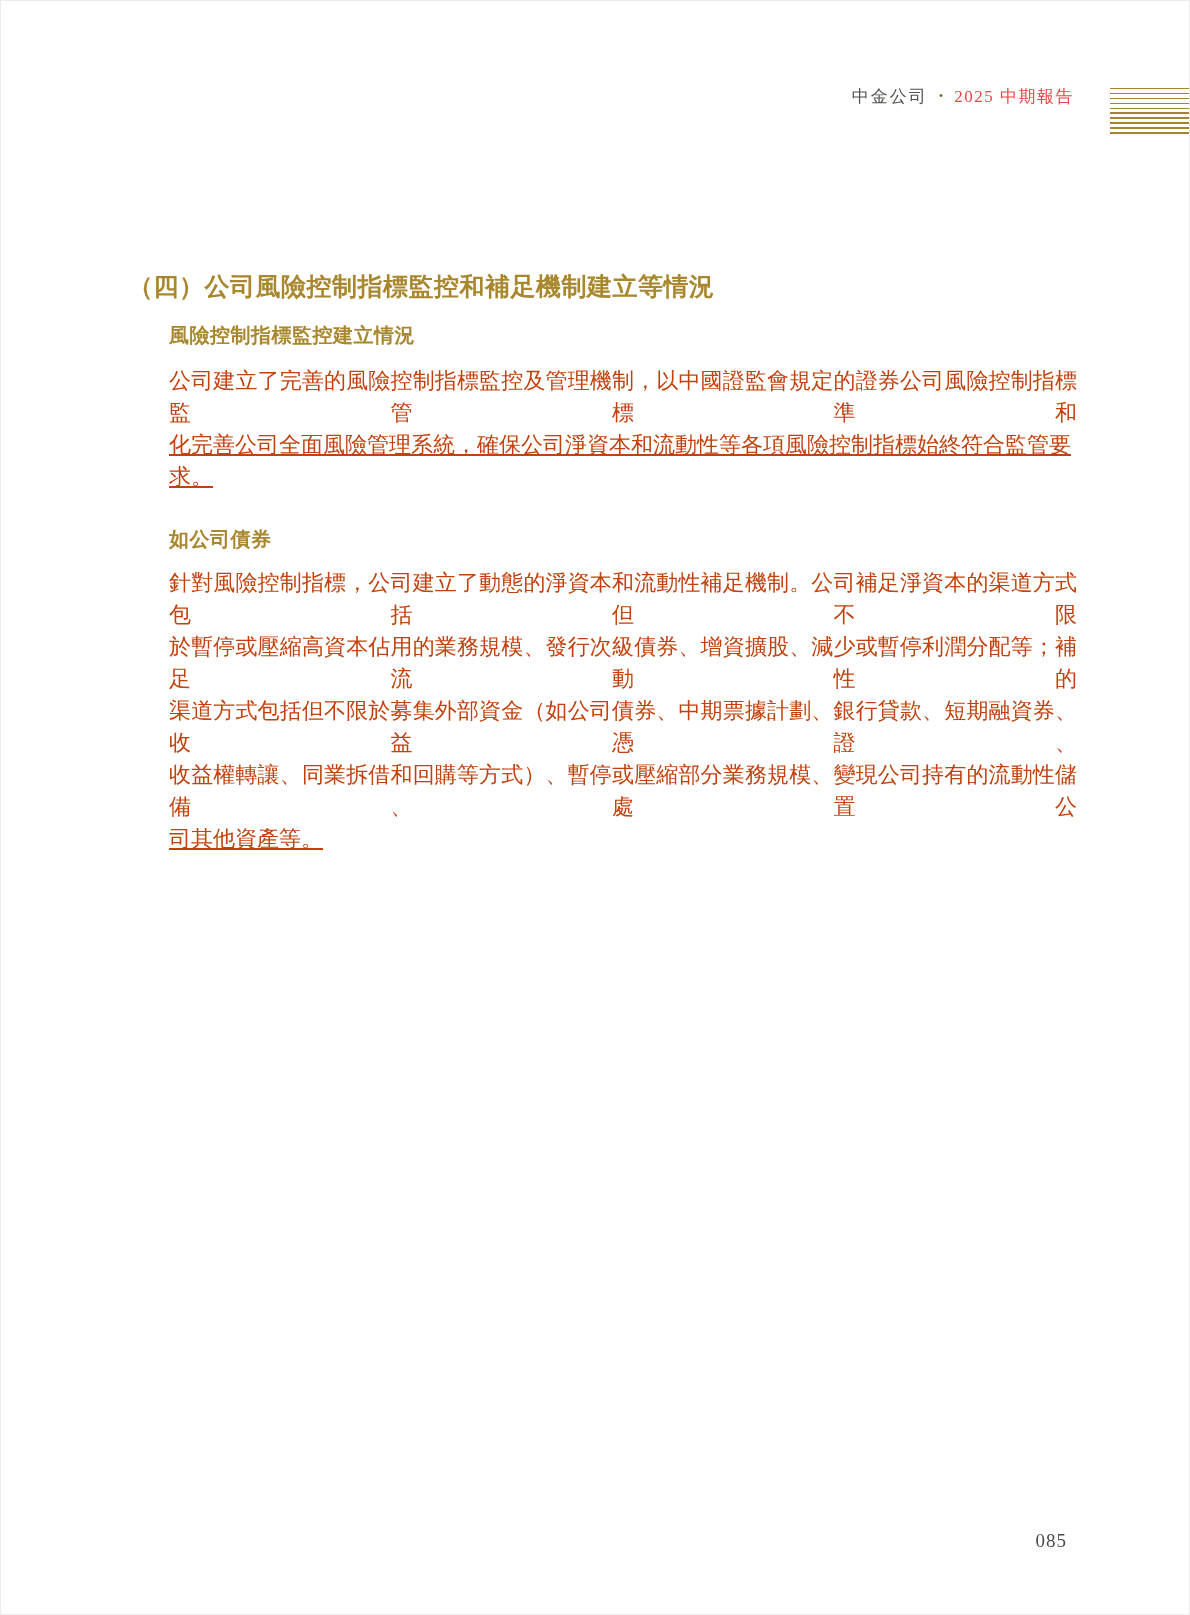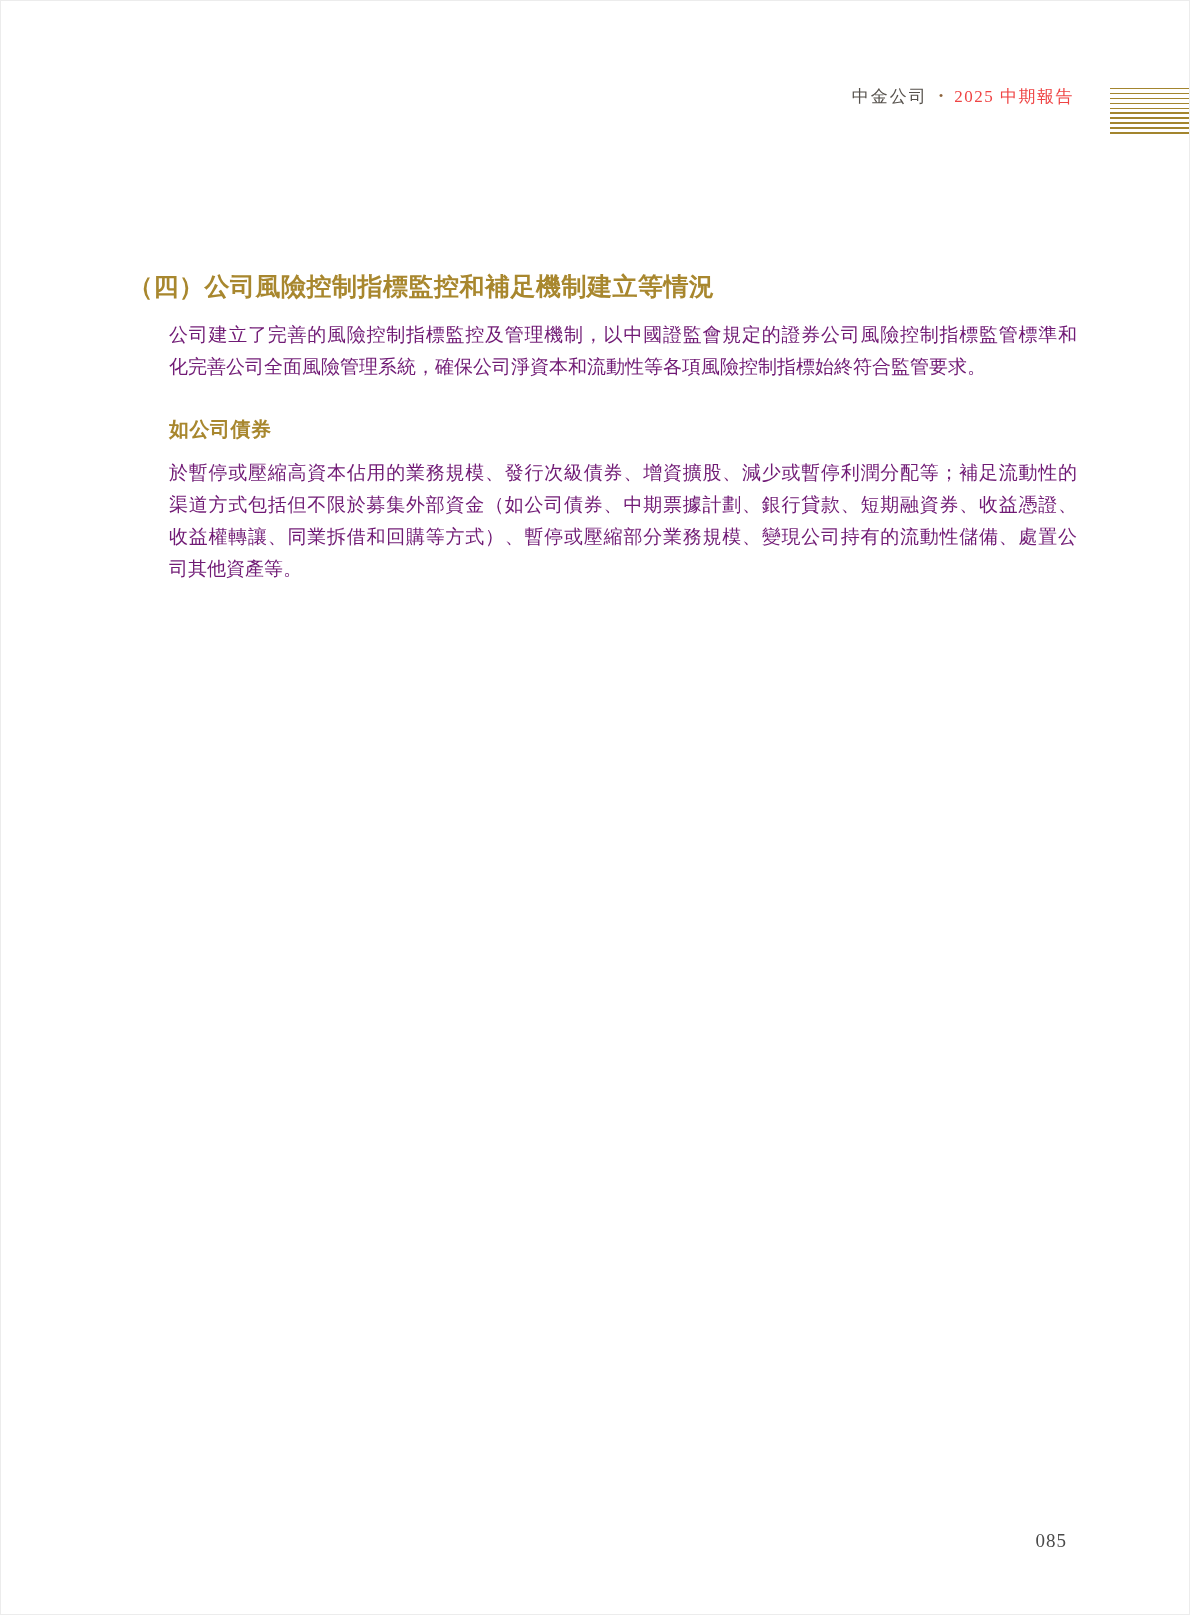--- a/index.html
+++ b/index.html
@@ -59,32 +59,33 @@
     margin: 18px 0 0 41px;
     font-size: 20px; font-weight: bold;
     line-height: 28px;
     color: #a8872e;
     letter-spacing: 0.5px;
   }
   .sub-heading.second { margin-top: 32px; }
   .para {
     margin: 16px 4px 0 41px;
     width: 908px;
-    font-size: 19px;
+    font-size: 22px;
     line-height: 32px;
-    color: #701a75;
+    color: #c2410c;
   }
   .para.second { margin-top: 14px; }
   .para .jline {
     text-align: justify;
     text-align-last: justify;
     width: 100%;
   }
   .para .lline {
     text-align: left;
+    text-decoration: underline;
   }
 
   
   .page-number {
     position: absolute;
     top: 1529px; right: 122px;
     font-family: "Liberation Serif", serif;
     font-size: 19px; line-height: 22px;
     color: #4a4a4a;
     letter-spacing: 1px;
@@ -103,27 +104,29 @@
 
   <div class="decor-stripes"></div>
 
   <div class="content">
 
     <h1 class="section-title">
       <span>（四）</span>
         <span>公司風險控制指標監控和補足機制建立等情況</span>
     </h1>
 
+    <h2 class="sub-heading">風險控制指標監控建立情況</h2>
     <div class="para">
       <div class="jline">公司建立了完善的風險控制指標監控及管理機制，以中國證監會規定的證券公司風險控制指標監管標準和</div>
       <div class="lline">化完善公司全面風險管理系統，確保公司淨資本和流動性等各項風險控制指標始終符合監管要求。</div>
     </div>
 
     <h2 class="sub-heading second">如公司債券</h2>
     <div class="para second">
+      <div class="jline">針對風險控制指標，公司建立了動態的淨資本和流動性補足機制。公司補足淨資本的渠道方式包括但不限</div>
       <div class="jline">於暫停或壓縮高資本佔用的業務規模、發行次級債券、增資擴股、減少或暫停利潤分配等；補足流動性的</div>
       <div class="jline">渠道方式包括但不限於募集外部資金（如公司債券、中期票據計劃、銀行貸款、短期融資券、收益憑證、</div>
       <div class="jline">收益權轉讓、同業拆借和回購等方式）、暫停或壓縮部分業務規模、變現公司持有的流動性儲備、處置公</div>
       <div class="lline">司其他資產等。</div>
     </div>
 
   </div>
 
   <div class="page-number">085</div>
 

